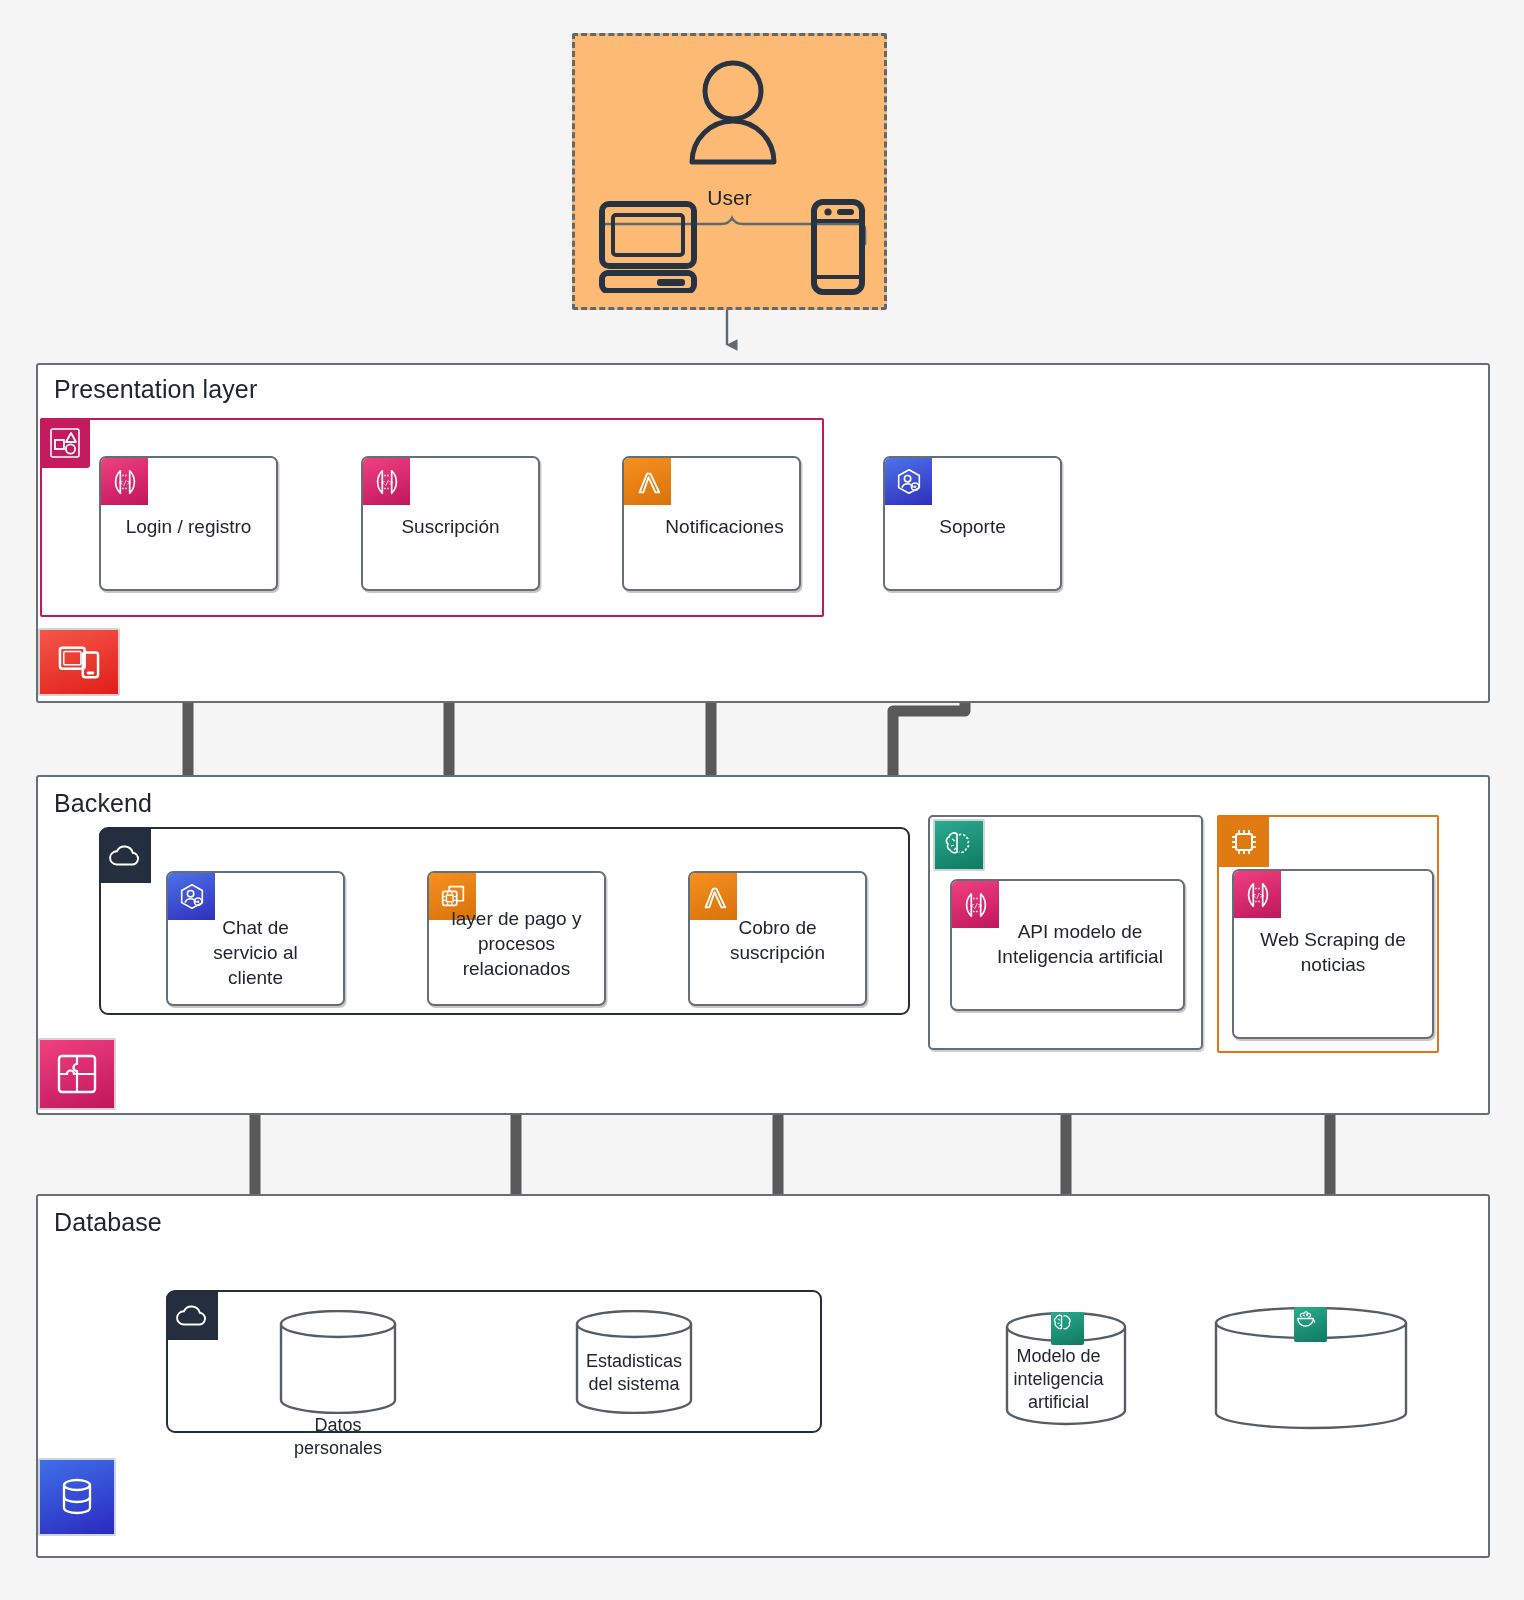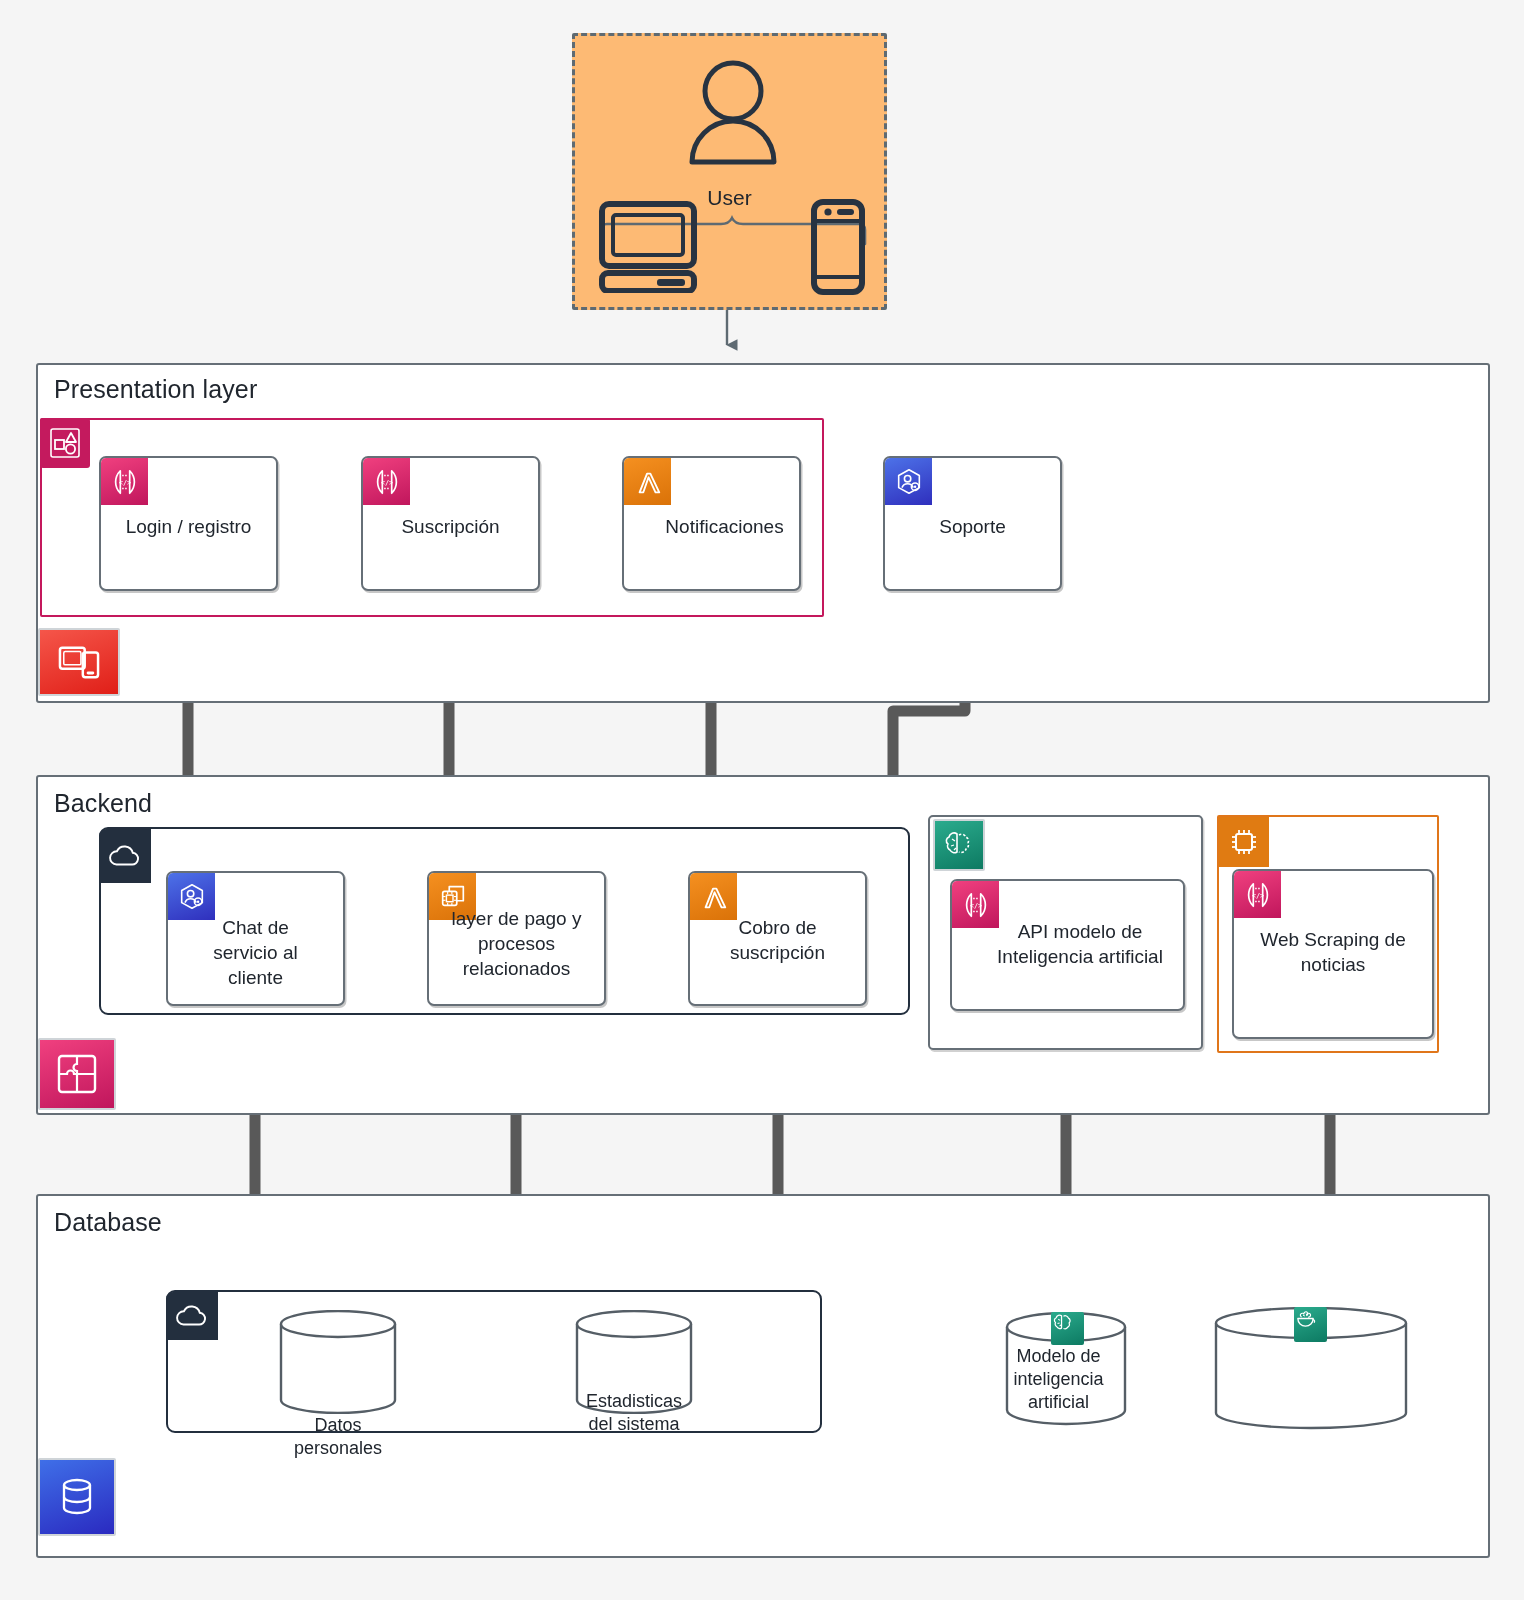--- a/index.html
+++ b/index.html
@@ -364,21 +364,21 @@
     <ellipse cx="59" cy="14" rx="57" ry="13" fill="#fff" stroke="#555e66" stroke-width="2.4"></ellipse>
   </svg>
   <div class="cyl-label" style="top:56px;margin-top:48px;">Datos personales</div>
 </div>
 
 <div class="cyl" style="left:575px;top:1310px;width:118px;height:104px;">
   <svg width="118" height="104" viewBox="0 0 118 104">
     <path d="M2 14 L2 90 a57 13 0 0 0 114 0 L116 14" fill="#fff" stroke="#555e66" stroke-width="2.4"></path>
     <ellipse cx="59" cy="14" rx="57" ry="13" fill="#fff" stroke="#555e66" stroke-width="2.4"></ellipse>
   </svg>
-  <div class="cyl-label" style="top:40px;margin-top:40px;">Estadisticas del sistema</div>
+  <div class="cyl-label" style="top:40px;">Estadisticas del sistema</div>
 </div>
 
 <div class="cyl" style="left:1005px;top:1312px;width:107px;height:114px;">
   <svg width="122" height="114" viewBox="0 0 122 114">
     <path d="M2 15 L2 98 a59 14 0 0 0 118 0 L120 15" fill="#fff" stroke="#555e66" stroke-width="2.4"></path>
     <ellipse cx="61" cy="15" rx="59" ry="14" fill="#fff" stroke="#555e66" stroke-width="2.4"></ellipse>
   </svg>
   <div class="abs tile g-teal" style="left:46px;top:0px;width:33px;height:33px;border-radius:2px;">
     <svg width="23" height="23" viewBox="0 0 24 24">
       <path d="M11 4 a3.6 3.6 0 0 0 -5.6 2 a2.9 2.9 0 0 0 -0.7 5 a3.2 3.2 0 0 0 1.4 4.4 a3.6 3.6 0 0 0 4.9 1.4 Z" fill="none" stroke="#fff" stroke-width="1.3" stroke-linejoin="round"></path>

